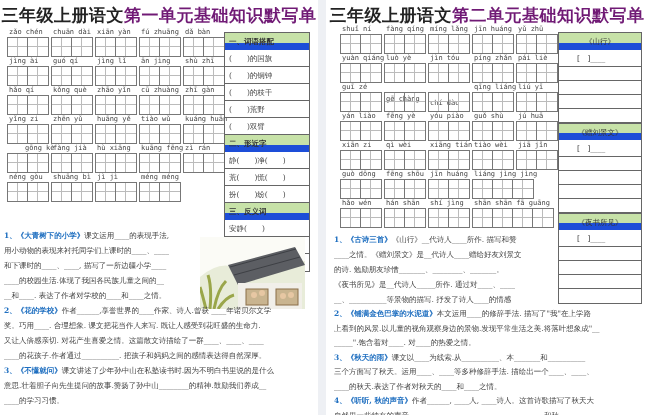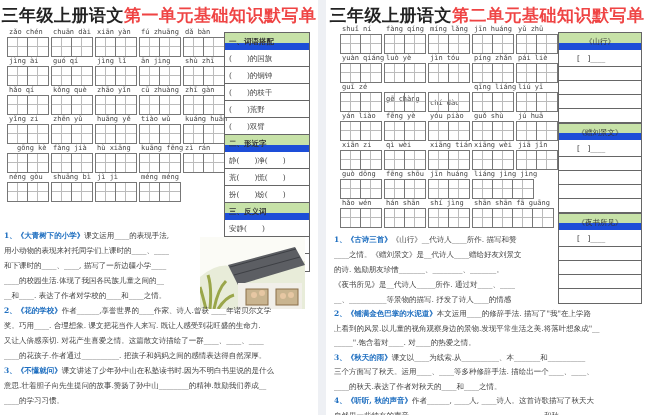--- a/index.html
+++ b/index.html
@@ -3,21 +3,21 @@
 <meta charset="utf-8">
 <style>
 *{box-sizing:border-box;margin:0;padding:0}
 html,body{width:648px;height:415px;overflow:hidden;background:#eef0f4}
 body{font-family:"DejaVu Serif","Liberation Serif",serif;color:#333;position:relative}
 .page{position:absolute;top:0;height:415px;background:#fff;overflow:hidden}
 #p1{left:0;width:318px}
 #p2{left:326px;width:322px}
 .title{position:absolute;top:4px;left:0;right:0;text-align:center;font-size:17px;font-weight:bold;letter-spacing:0.5px;white-space:nowrap}
 .title .blk{color:#222}
-.title .red{color:#ef4444}
+.title .red{color:#701a75}
 .grid{position:absolute;left:7px}
 .prow{position:absolute;left:0;height:10px;font-family:"DejaVu Sans Mono","Liberation Mono",monospace;font-size:7px;color:#444;white-space:nowrap}
 .prow span{position:absolute;top:0}
 .brow{position:absolute;left:0;height:20px}
 .cellgrp{position:absolute;top:0;height:20px;display:flex;border:1px solid #777}
 .cell{width:20px;height:18px;border-right:1px solid #777;position:relative;
  background:
   linear-gradient(to right,transparent 9px,#bbb 9px,#bbb 10px,transparent 10px),
   linear-gradient(to bottom,transparent 8px,#bbb 8px,#bbb 9px,transparent 9px)}
 .cell:last-child{border-right:none}
@@ -150,21 +150,21 @@
         <div class="cellgrp" style="left: 132px;">
           <div class="cell"></div>
           <div class="cell"></div>
         </div>
         <div class="cellgrp" style="left: 176px;">
           <div class="cell"></div>
           <div class="cell"></div>
         </div>
       </div>
       <div class="prow" style="top: 116px;">
-        <span style="left: 10px;">gōng kè</span>
+        <span style="left: 18px;">gōng kè</span>
         <span style="left: 46px;">fàng jià</span>
         <span style="left: 90px;">hù xiāng</span>
         <span style="left: 134px;">kuāng fēng</span>
         <span style="left: 178px;">zì rán</span>
       </div>
       <div class="brow" style="top: 125px;">
         <div class="cellgrp" style="left: 0px;">
           <div class="cell"></div>
           <div class="cell"></div>
         </div>
@@ -382,21 +382,21 @@
         </div>
         <div class="cellgrp" style="left: 176px;">
           <div class="cell"></div>
           <div class="cell"></div>
         </div>
       </div>
       <div class="prow" style="top: 116px;">
         <span style="left: 2px;">xiān zi</span>
         <span style="left: 46px;">qì wèi</span>
         <span style="left: 90px;">xiāng tián</span>
-        <span style="left: 134px;">xiāng wèi</span>
+        <span style="left: 134px;">tiào wèi</span>
         <span style="left: 178px;">jiā jǐn</span>
       </div>
       <div class="brow" style="top: 125px;">
         <div class="cellgrp" style="left: 0px;">
           <div class="cell"></div>
           <div class="cell"></div>
         </div>
         <div class="cellgrp" style="left: 44px;">
           <div class="cell"></div>
           <div class="cell"></div>

